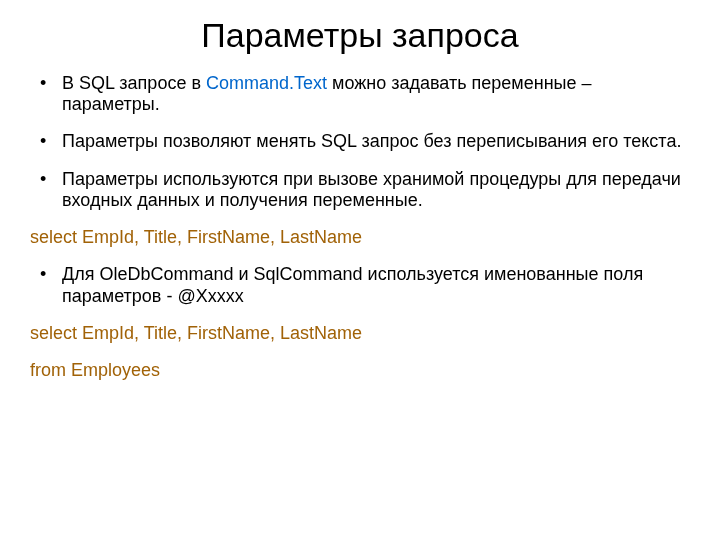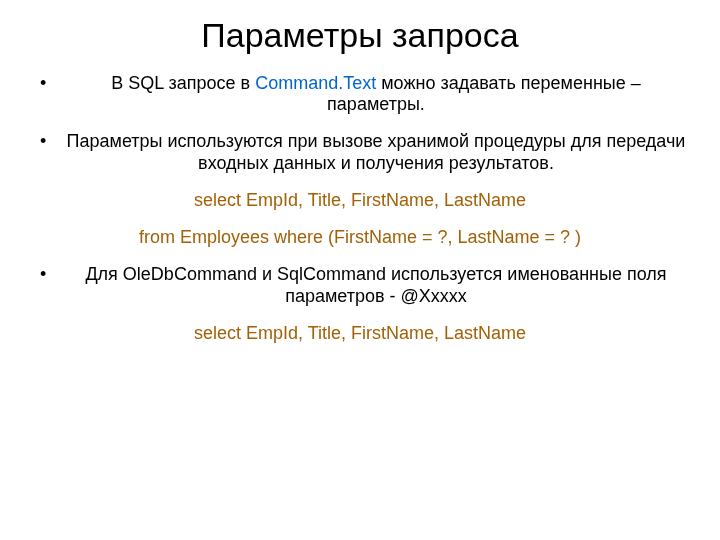--- a/index.html
+++ b/index.html
@@ -26,21 +26,20 @@
   }
   ul.body {
     list-style: none;
     margin: 0;
     padding: 0;
     font-size: 18px;
     line-height: 1.18;
   }
   ul.body > li {
     margin-bottom: 16px;
-    text-align: center;
   }
   ul.body > li:last-child {
     margin-bottom: 0;
   }
   .bulleted {
     position: relative;
     padding-left: 32px;
   }
   .bulleted::before {
     content: "•";
@@ -68,28 +67,31 @@
 <div class="slide">
 
   <h1 class="title">Параметры запроса</h1>
 
   <ul class="body">
 
     <li class="bulleted">
       <span>В SQL запросе в  </span><span class="accent">Command.Text</span><span> можно задавать переменные – параметры.</span>
     </li>
 
+    <li class="bulleted">
+      <span>Параметры позволяют менять SQL запрос без переписывания его текста.</span>
+    </li>
 
     <li class="bulleted">
-      <span>Параметры используются при вызове хранимой процедуры для передачи входных данных и получения результатов.</span>
+      <span>Параметры используются при вызове хранимой процедуры для передачи входных данных и получения переменные.</span>
     </li>
 
     <li class="code tight">select EmpId, Title, FirstName, LastName</li>
-    <li class="code tight-bottom">from Employees where (FirstName = ?, LastName = ? )</li>
 
     <li class="bulleted tight">
       <span>Для OleDbCommand и SqlCommand используется именованные поля параметров - @Xxxxx</span>
     </li>
     <li class="code tight">select EmpId, Title, FirstName, LastName</li>
+    <li class="code tight">from Employees</li>
 
   </ul>
 
 </div>
 
 </body></html>

